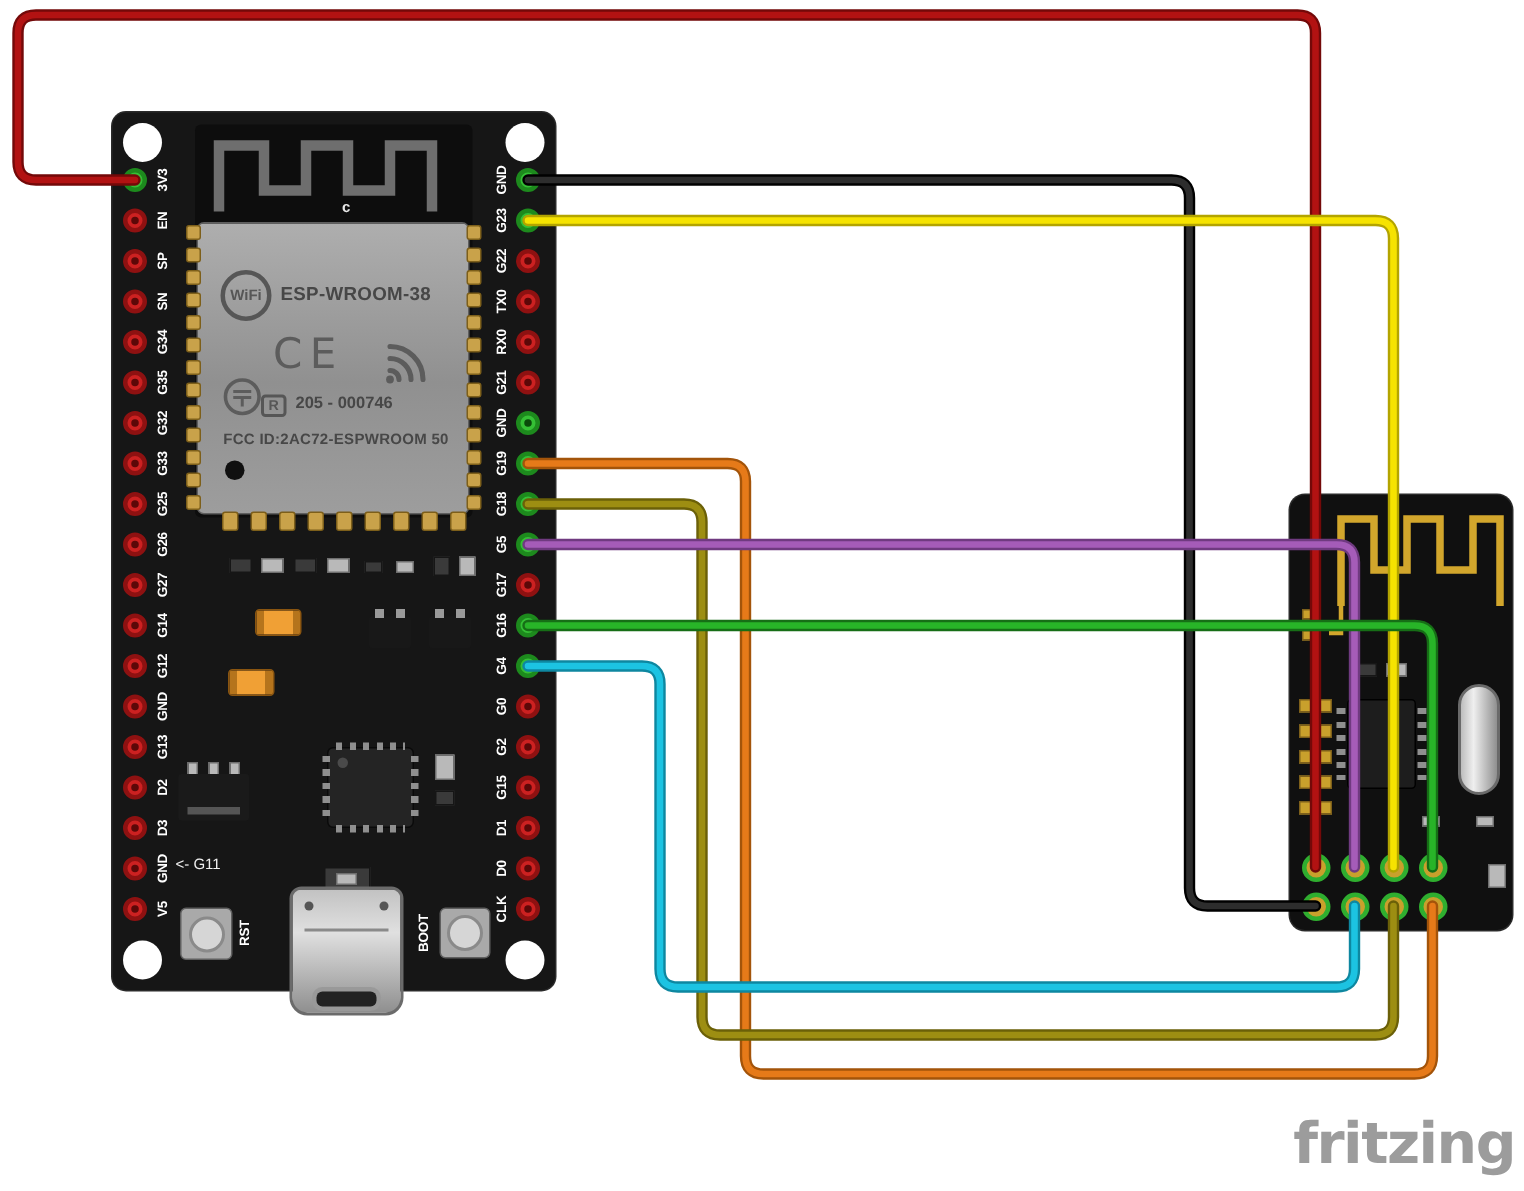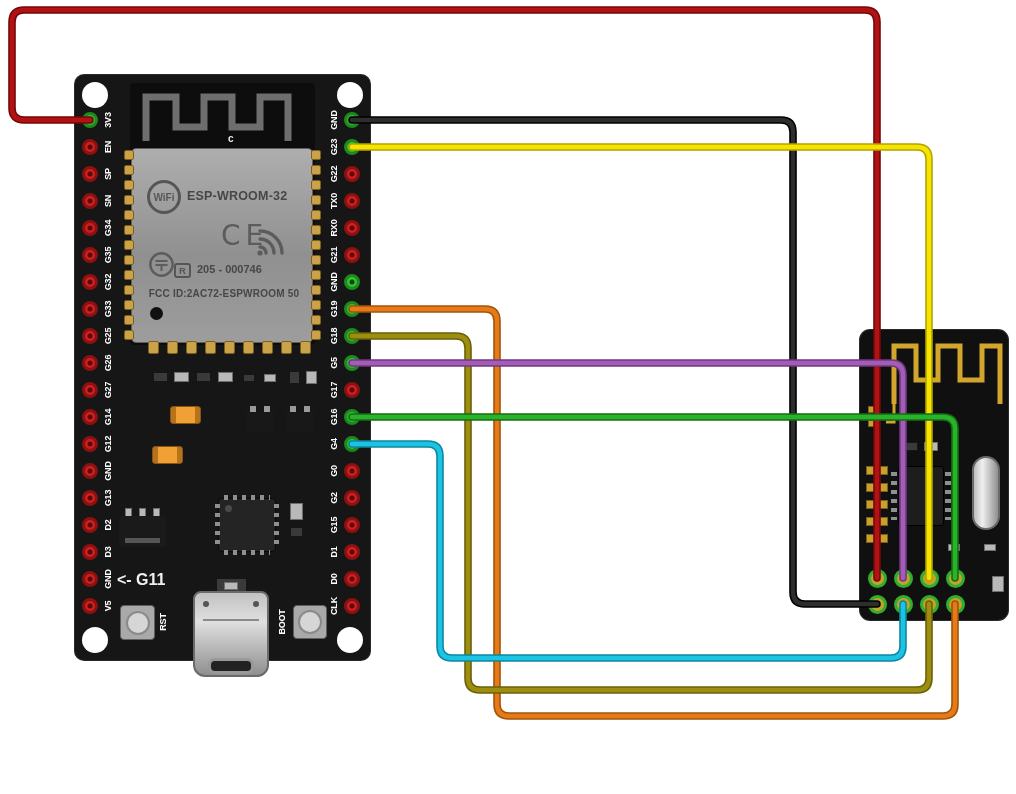--- a/index.html
+++ b/index.html
@@ -16,21 +16,21 @@
   
   .module{left:55px;top:8px;width:185px;height:262px;background:#0d0d0d;border-radius:4px;}
   .ant{left:0;top:0;}
   .cmark{color:#e8e8e8;font-size:10px;font-weight:bold;}
   .shield{left:1px;top:65px;width:182px;height:195px;border:1px solid #5f5f5f;border-radius:5px;
           background:linear-gradient(180deg,#aeaeae,#909090 55%,#9d9d9d);}
   .wifilogo{left:15px;top:31px;width:34px;height:34px;border:3px solid #565656;border-radius:50%;
             display:flex;align-items:center;justify-content:center;}
   .wifilogo span{position:static;color:#565656;font-size:10px;font-weight:bold;}
   .mtitle{left:55px;top:40px;color:#474747;font-size:12.5px;font-weight:bold;letter-spacing:.2px;}
-  .ce{left:50px;top:70px;color:#5c5c5c;font-size:28px;font-family:"DejaVu Sans",sans-serif;letter-spacing:5px;margin-left:39px;}
+  .ce{left:50px;top:70px;color:#5c5c5c;font-size:28px;font-family:"DejaVu Sans",sans-serif;letter-spacing:5px;}
   .rbox{left:42px;top:114px;width:17px;height:15px;border:2px solid #565656;border-radius:3px;
         color:#565656;font-size:9.5px;font-weight:bold;text-align:center;line-height:11px;}
   .certnum{left:65px;top:114px;color:#474747;font-size:11px;font-weight:bold;}
   .fccline{left:7px;top:139px;width:170px;text-align:center;color:#474747;font-size:10px;font-weight:bold;letter-spacing:.2px;white-space:nowrap;}
   .bdot{left:18px;top:158px;width:13px;height:13px;border-radius:50%;background:#101010;}
 
   
   .pad{background:#c9a24a;border:1px solid #7d5f1a;border-radius:2px;}
   .gpad{background:#c9a02c;border:1px solid #7d5f1a;}
   .smd-d{background:#3a3a3a;border:1px solid #161616;}
@@ -42,21 +42,21 @@
   .sot::before{left:4px;} .sot::after{right:4px;}
   .vreg{background:#1a1a1a;border-radius:2px;}
   .vreg::after{content:"";position:absolute;left:6px;right:6px;bottom:4px;height:5px;background:#555;}
   .mcu{background:#242424;border:1px solid #0a0a0a;border-radius:4px;}
   .mcudot{left:6px;top:6px;width:7px;height:7px;border-radius:50%;background:#4a4a4a;}
   .strip-h{background:repeating-linear-gradient(90deg,#8f8f8f 0 4px,transparent 4px 9px);}
   .strip-v{background:repeating-linear-gradient(180deg,#8f8f8f 0 4px,transparent 4px 9px);}
   .chip{background:#1d1d1d;border:1px solid #000;border-radius:3px;}
   .xtal{border:2px solid #6a6a6a;border-radius:14px;
         background:linear-gradient(90deg,#bdbdbd,#efefef 35%,#8f8f8f);}
-  .g11{color:#f0f0f0;font-size:16px;font-weight:bold;white-space:nowrap;}
+  .g11{color:#f0f0f0;font-size:10px;font-weight:normal;white-space:nowrap;}
 
   
   .pbtn{background:#a9a9a9;border:1px solid #5f5f5f;border-radius:4px;}
   .pbtn::after{content:"";position:absolute;left:50%;top:50%;transform:translate(-50%,-50%);
                width:20px;height:20px;border-radius:50%;background:#d6d6d6;border:2px solid #8a8a8a;}
   .usb{left:118px;top:516px;width:76px;height:86px;border:2px solid #6b6b6b;border-radius:8px 8px 12px 12px;
        background:linear-gradient(180deg,#c2c2c2,#e0e0e0 35%,#a8a8a8 80%,#8f8f8f);}
   .usb::before{content:"";position:absolute;left:8px;right:8px;top:26px;height:2px;background:#8a8a8a;}
   .usb::after{content:"";position:absolute;left:50%;bottom:4px;transform:translateX(-50%);
               width:40px;height:10px;background:#222;border-radius:4px;box-shadow:0 0 0 3px #999;}
@@ -92,21 +92,21 @@
 
     <div class="module">
       <svg class="ant" width="185" height="64" viewBox="0 0 185 64">
         <path d="M16,58 V14 H46 V44 H74 V14 H102 V44 H130 V14 H158 V58" fill="none" stroke="#6e6e6e" stroke-width="7"></path>
       </svg>
       <span class="cmark" style="left:98px;top:50px">c</span>
       <div class="shield">
         <div class="wifilogo">
             <span>WiFi</span>
           </div>
-        <div class="mtitle">ESP-WROOM-32</div>
+        <div class="mtitle">ESP-WROOM-38</div>
         <div class="ce">CE</div>
         <svg width="40" height="38" viewBox="0 0 40 38" style="left:122px;top:72px">
           <g fill="none" stroke="#5c5c5c" stroke-width="3.4" stroke-linecap="round">
             <path d="M6,10 A22,22 0 0 1 28,32"></path>
             <path d="M6,18 A14,14 0 0 1 20,32"></path>
             <path d="M6,26 A6,6 0 0 1 12,32"></path>
           </g>
           <circle cx="6" cy="32" r="2.6" fill="#5c5c5c"></circle>
         </svg>
         <svg width="27" height="27" viewBox="0 0 27 27" style="left:16px;top:102px">
@@ -336,13 +336,14 @@
       <g>
         <path d="M 352 417 L 943 417 Q 955 417 955 429 L 955 578" fill="none" stroke="#166e16" stroke-width="7.6" stroke-linecap="round" stroke-linejoin="round"></path>
         <path d="M 352 417 L 943 417 Q 955 417 955 429 L 955 578" fill="none" stroke="#28b428" stroke-width="4.4" stroke-linecap="round" stroke-linejoin="round"></path>
       </g>
       <g>
         <path d="M 352 444 L 428 444 Q 440 444 440 456 L 440 646 Q 440 658 452 658 L 891 658 Q 903 658 903 646 L 903 604" fill="none" stroke="#0e87a0" stroke-width="7.6" stroke-linecap="round" stroke-linejoin="round"></path>
         <path d="M 352 444 L 428 444 Q 440 444 440 456 L 440 646 Q 440 658 452 658 L 891 658 Q 903 658 903 646 L 903 604" fill="none" stroke="#1cc3e2" stroke-width="4.4" stroke-linecap="round" stroke-linejoin="round"></path>
       </g>
     </svg>
 
+  <div class="watermark">fritzing</div>
 </div>
 
 </body></html>

